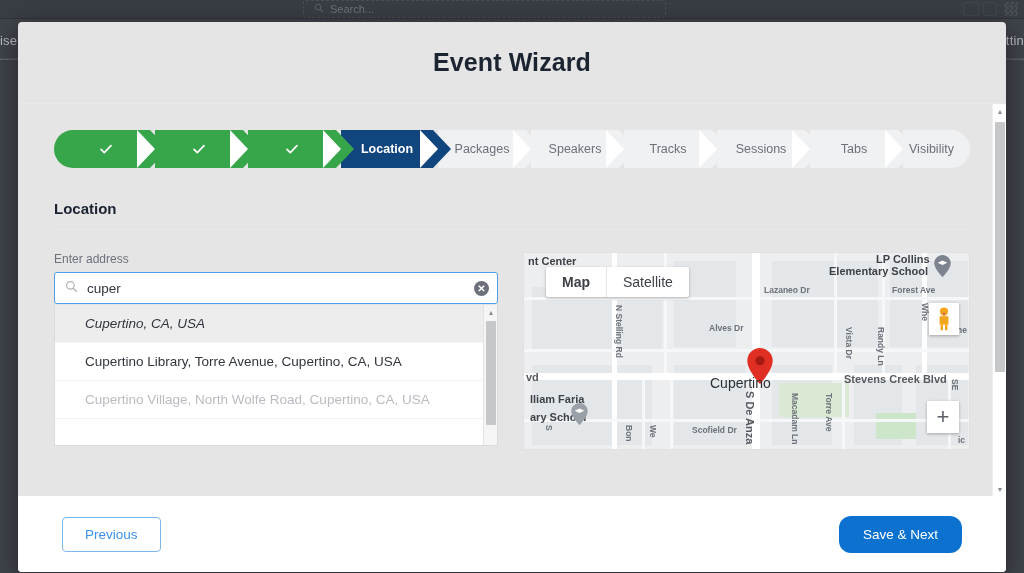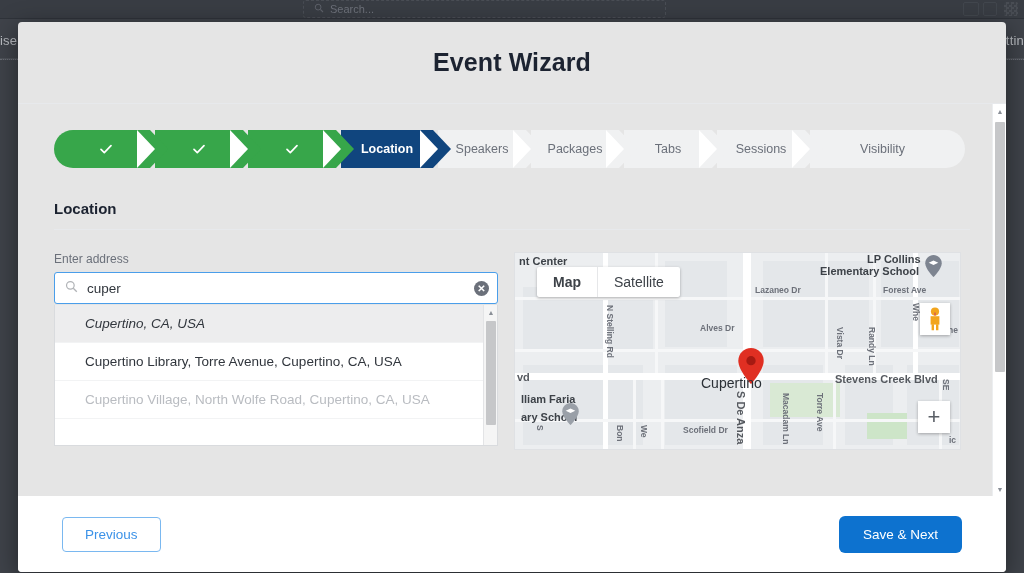--- a/index.html
+++ b/index.html
@@ -126,21 +126,21 @@
     margin-top: 32px; font-size: 15px; font-weight: bold; color: #1c2331;
   }
   #section-rule {
     margin-top: 12px; height: 1px; background: #e7e9ec;
   }
   #section-desc {
     margin-top: 22px; font-size: 14.5px; color: #4b5159;
   }
 
   
-  #cols { display: flex; margin-top: 22px; gap: 0; }
+  #cols { display: flex; margin-top: 22px; gap: 0; justify-content: space-between; }
   #col-left { width: 444px; position: relative; }
   #col-right { width: 447px; margin-left: 16px; position: relative; }
 
   #addr-label { font-size: 12px; color: #6b707a; margin-bottom: 6px; }
   #addr-box {
     height: 32px; border: 1px solid #4a9eea; border-radius: 3px;
     background: #fff; display: flex; align-items: center;
     padding: 0 8px 0 10px;
   }
   #addr-box .mag { flex: 0 0 auto; opacity: .55; margin-right: 9px; }
@@ -247,21 +247,21 @@
     flex: 0 0 76px; height: 76px;
     display: flex; align-items: center; justify-content: space-between;
     padding: 0 44px; background: #fff;
   }
   #btn-prev {
     border: 1px solid #7ab8f0; color: #3b92e8; background: #fff;
     border-radius: 4px; padding: 9px 22px; font-size: 13.5px; cursor: pointer;
   }
   #btn-next {
     border: none; color: #fff; background: #0d72cf;
-    border-radius: 6px; padding: 11px 24px; font-size: 13.5px; cursor: pointer;
+    border-radius: 12px; padding: 11px 24px; font-size: 13.5px; cursor: pointer;
   }
 </style>
 </head>
 <body>
 
 <div id="backdrop">
   <div id="bg-topbar"></div>
   <div id="bg-search">
     <span>
       <svg width="10" height="10" viewBox="0 0 16 16">
@@ -306,31 +306,34 @@
         <div class="step done s3">
           <span class="lbl">
             <svg class="check" viewBox="0 0 16 16">
                 <polyline points="3,8.4 6.3,11.6 13,4.6" fill="none" stroke="#ffffff" stroke-width="1.7" stroke-linecap="round" stroke-linejoin="round"></polyline>
               </svg>
           </span>
         </div>
         <div class="step current s4">
           <span class="lbl">Location</span>
         </div>
+        <div class="step s5">
+          <span class="lbl">Packages</span>
+        </div>
         <div class="step s6">
           <span class="lbl">Speakers</span>
         </div>
-        <div class="step s5">
-          <span class="lbl">Packages</span>
+        <div class="step s7">
+          <span class="lbl">Tracks</span>
+        </div>
+        <div class="step s8">
+          <span class="lbl">Sessions</span>
         </div>
         <div class="step s9">
           <span class="lbl">Tabs</span>
-        </div>
-        <div class="step s8">
-          <span class="lbl">Sessions</span>
         </div>
         <div class="step last s10">
           <span class="lbl">Visibility</span>
         </div>
       </div>
 
       <div id="section-title">Location</div>
       <div id="section-rule"></div>
 
       <div id="cols">

